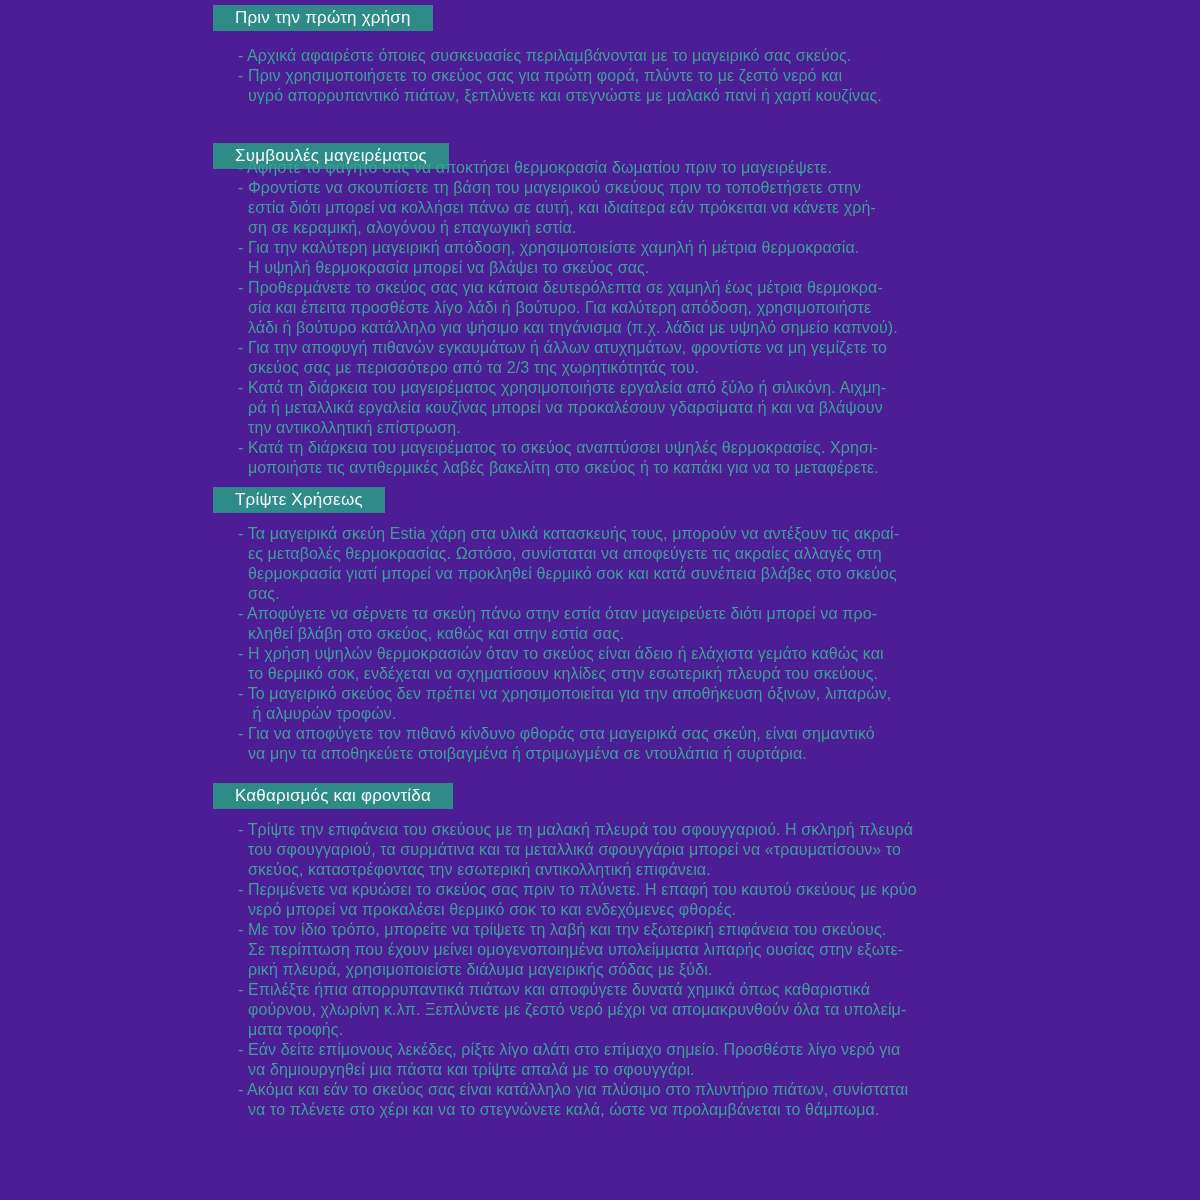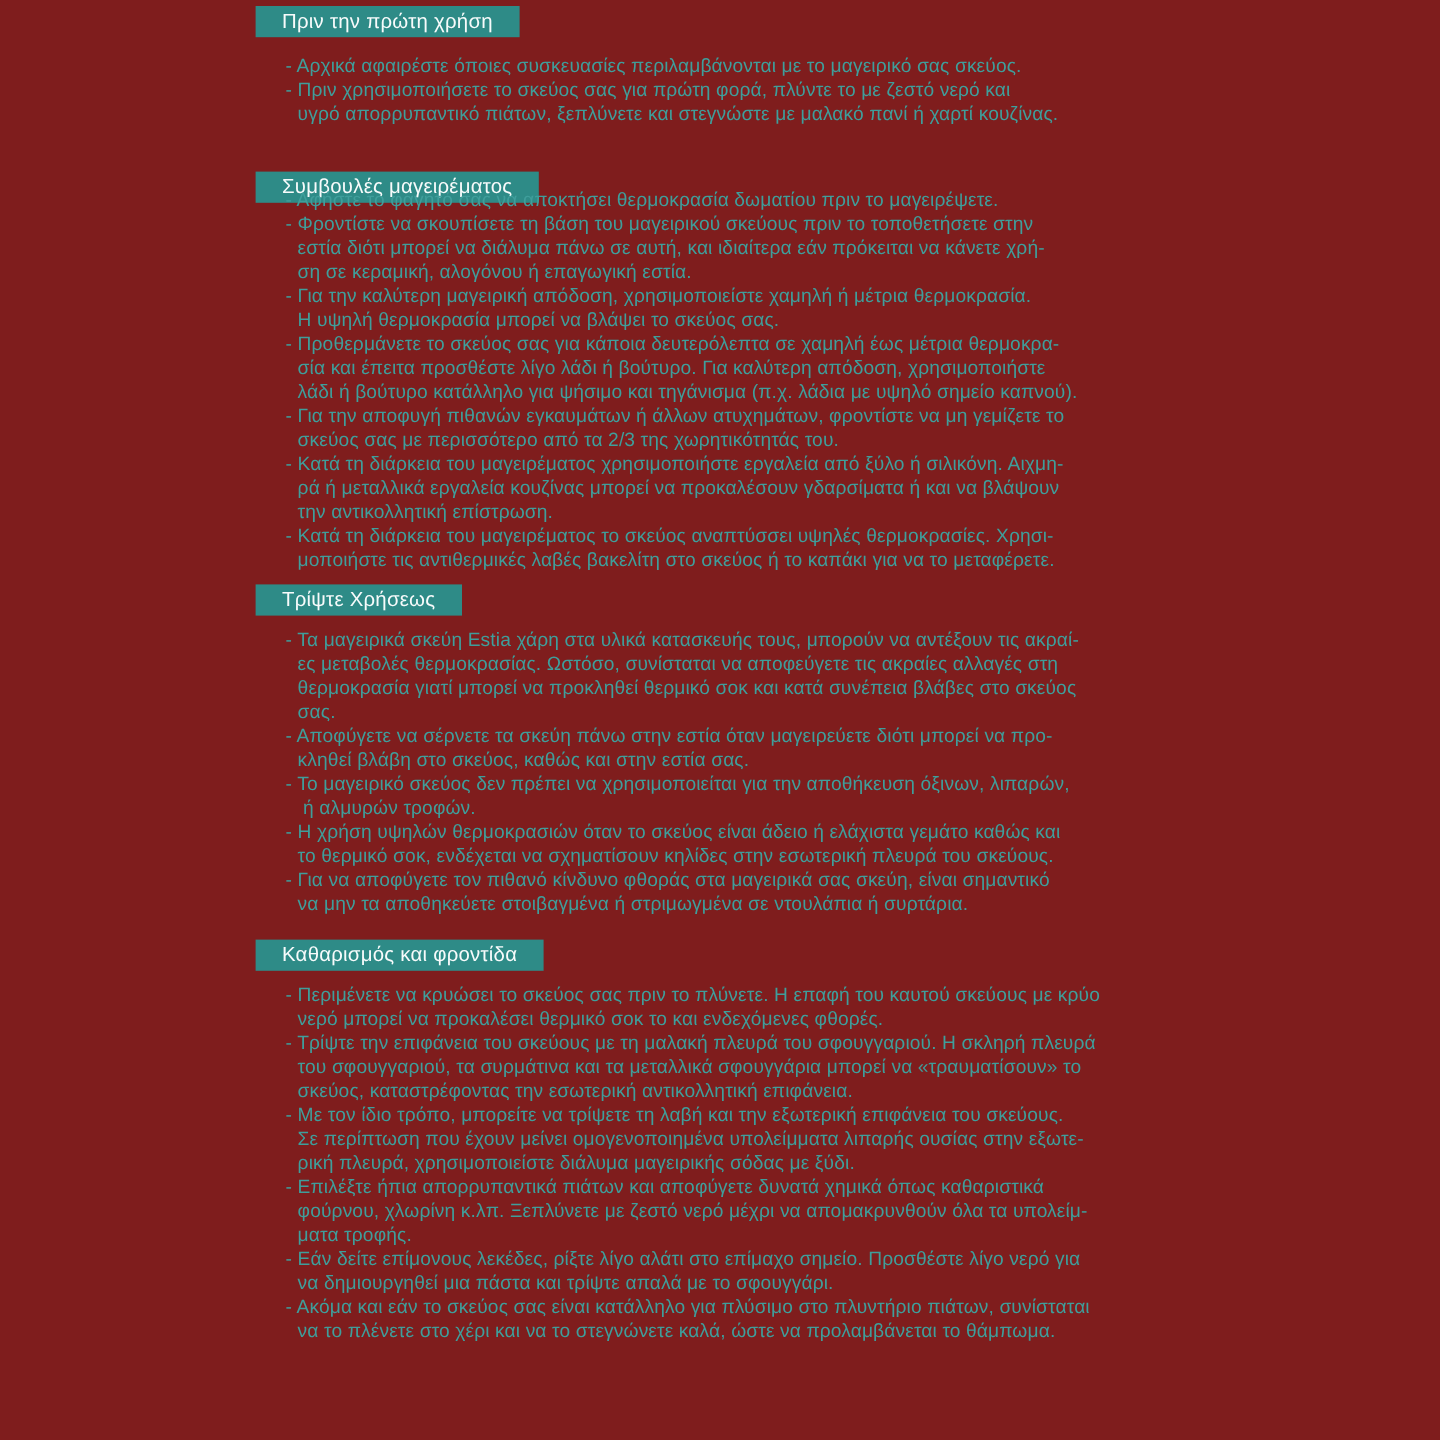--- a/index.html
+++ b/index.html
@@ -4,21 +4,21 @@
 <style>
   html, body {
     margin: 0;
     padding: 0;
     background: #ffffff;
   }
   .page {
     position: relative;
     width: 1200px;
     height: 1200px;
-    background: #7f1d1d;
+    background: #4c1d95;
     overflow: hidden;
     font-family: "Liberation Sans", "DejaVu Sans", sans-serif;
   }
   .section-header {
     position: absolute;
     left: 213px;
     display: inline-block;
     background: #2E8B87;
     color: #F7FBFB;
     font-size: 17px;
@@ -62,21 +62,21 @@
   <div id="b1" class="bullets">
     <div class="bullet">- Αρχικά αφαιρέστε όποιες συσκευασίες περιλαμβάνονται με το μαγειρικό σας σκεύος.</div>
     <div class="bullet">- Πριν χρησιμοποιήσετε το σκεύος σας για πρώτη φορά, πλύντε το με ζεστό νερό και
 υγρό απορρυπαντικό πιάτων, ξεπλύνετε και στεγνώστε με μαλακό πανί ή χαρτί κουζίνας.</div>
   </div>
 
   <div id="h2" class="section-header">Συμβουλές μαγειρέματος</div>
   <div id="b2" class="bullets">
     <div class="bullet">- Αφήστε το φαγητό σας να αποκτήσει θερμοκρασία δωματίου πριν το μαγειρέψετε.</div>
     <div class="bullet">- Φροντίστε να σκουπίσετε τη βάση του μαγειρικού σκεύους πριν το τοποθετήσετε στην
-εστία διότι μπορεί να διάλυμα πάνω σε αυτή, και ιδιαίτερα εάν πρόκειται να κάνετε χρή-
+εστία διότι μπορεί να κολλήσει πάνω σε αυτή, και ιδιαίτερα εάν πρόκειται να κάνετε χρή-
 ση σε κεραμική, αλογόνου ή επαγωγική εστία.</div>
     <div class="bullet">- Για την καλύτερη μαγειρική απόδοση, χρησιμοποιείστε χαμηλή ή μέτρια θερμοκρασία.
 Η υψηλή θερμοκρασία μπορεί να βλάψει το σκεύος σας.</div>
     <div class="bullet">- Προθερμάνετε το σκεύος σας για κάποια δευτερόλεπτα σε χαμηλή έως μέτρια θερμοκρα-
 σία και έπειτα προσθέστε λίγο λάδι ή βούτυρο. Για καλύτερη απόδοση, χρησιμοποιήστε
 λάδι ή βούτυρο κατάλληλο για ψήσιμο και τηγάνισμα (π.χ. λάδια με υψηλό σημείο καπνού).</div>
     <div class="bullet">- Για την αποφυγή πιθανών εγκαυμάτων ή άλλων ατυχημάτων, φροντίστε να μη γεμίζετε το
 σκεύος σας με περισσότερο από τα 2/3 της χωρητικότητάς του.</div>
     <div class="bullet">- Κατά τη διάρκεια του μαγειρέματος χρησιμοποιήστε εργαλεία από ξύλο ή σιλικόνη. Αιχμη-
 ρά ή μεταλλικά εργαλεία κουζίνας μπορεί να προκαλέσουν γδαρσίματα ή και να βλάψουν
@@ -86,35 +86,35 @@
   </div>
 
   <div id="h3" class="section-header">Τρίψτε Χρήσεως</div>
   <div id="b3" class="bullets">
     <div class="bullet">- Τα μαγειρικά σκεύη Estia χάρη στα υλικά κατασκευής τους, μπορούν να αντέξουν τις ακραί-
 ες μεταβολές θερμοκρασίας. Ωστόσο, συνίσταται να αποφεύγετε τις ακραίες αλλαγές στη
 θερμοκρασία γιατί μπορεί να προκληθεί θερμικό σοκ και κατά συνέπεια βλάβες στο σκεύος
 σας.</div>
     <div class="bullet">- Αποφύγετε να σέρνετε τα σκεύη πάνω στην εστία όταν μαγειρεύετε διότι μπορεί να προ-
 κληθεί βλάβη στο σκεύος, καθώς και στην εστία σας.</div>
+    <div class="bullet">- Η χρήση υψηλών θερμοκρασιών όταν το σκεύος είναι άδειο ή ελάχιστα γεμάτο καθώς και
+το θερμικό σοκ, ενδέχεται να σχηματίσουν κηλίδες στην εσωτερική πλευρά του σκεύους.</div>
     <div class="bullet">- Το μαγειρικό σκεύος δεν πρέπει να χρησιμοποιείται για την αποθήκευση όξινων, λιπαρών,
  ή αλμυρών τροφών.</div>
-    <div class="bullet">- Η χρήση υψηλών θερμοκρασιών όταν το σκεύος είναι άδειο ή ελάχιστα γεμάτο καθώς και
-το θερμικό σοκ, ενδέχεται να σχηματίσουν κηλίδες στην εσωτερική πλευρά του σκεύους.</div>
     <div class="bullet">- Για να αποφύγετε τον πιθανό κίνδυνο φθοράς στα μαγειρικά σας σκεύη, είναι σημαντικό
 να μην τα αποθηκεύετε στοιβαγμένα ή στριμωγμένα σε ντουλάπια ή συρτάρια.</div>
   </div>
 
   <div id="h4" class="section-header">Καθαρισμός και φροντίδα</div>
   <div id="b4" class="bullets">
-    <div class="bullet">- Περιμένετε να κρυώσει το σκεύος σας πριν το πλύνετε. Η επαφή του καυτού σκεύους με κρύο
-νερό μπορεί να προκαλέσει θερμικό σοκ το και ενδεχόμενες φθορές.</div>
     <div class="bullet">- Τρίψτε την επιφάνεια του σκεύους με τη μαλακή πλευρά του σφουγγαριού. Η σκληρή πλευρά
 του σφουγγαριού, τα συρμάτινα και τα μεταλλικά σφουγγάρια μπορεί να «τραυματίσουν» το
 σκεύος, καταστρέφοντας την εσωτερική αντικολλητική επιφάνεια.</div>
+    <div class="bullet">- Περιμένετε να κρυώσει το σκεύος σας πριν το πλύνετε. Η επαφή του καυτού σκεύους με κρύο
+νερό μπορεί να προκαλέσει θερμικό σοκ το και ενδεχόμενες φθορές.</div>
     <div class="bullet">- Με τον ίδιο τρόπο, μπορείτε να τρίψετε τη λαβή και την εξωτερική επιφάνεια του σκεύους.
 Σε περίπτωση που έχουν μείνει ομογενοποιημένα υπολείμματα λιπαρής ουσίας στην εξωτε-
 ρική πλευρά, χρησιμοποιείστε διάλυμα μαγειρικής σόδας με ξύδι.</div>
     <div class="bullet">- Επιλέξτε ήπια απορρυπαντικά πιάτων και αποφύγετε δυνατά χημικά όπως καθαριστικά
 φούρνου, χλωρίνη κ.λπ. Ξεπλύνετε με ζεστό νερό μέχρι να απομακρυνθούν όλα τα υπολείμ-
 ματα τροφής.</div>
     <div class="bullet">- Εάν δείτε επίμονους λεκέδες, ρίξτε λίγο αλάτι στο επίμαχο σημείο. Προσθέστε λίγο νερό για
 να δημιουργηθεί μια πάστα και τρίψτε απαλά με το σφουγγάρι.</div>
     <div class="bullet">- Ακόμα και εάν το σκεύος σας είναι κατάλληλο για πλύσιμο στο πλυντήριο πιάτων, συνίσταται
 να το πλένετε στο χέρι και να το στεγνώνετε καλά, ώστε να προλαμβάνεται το θάμπωμα.</div>

